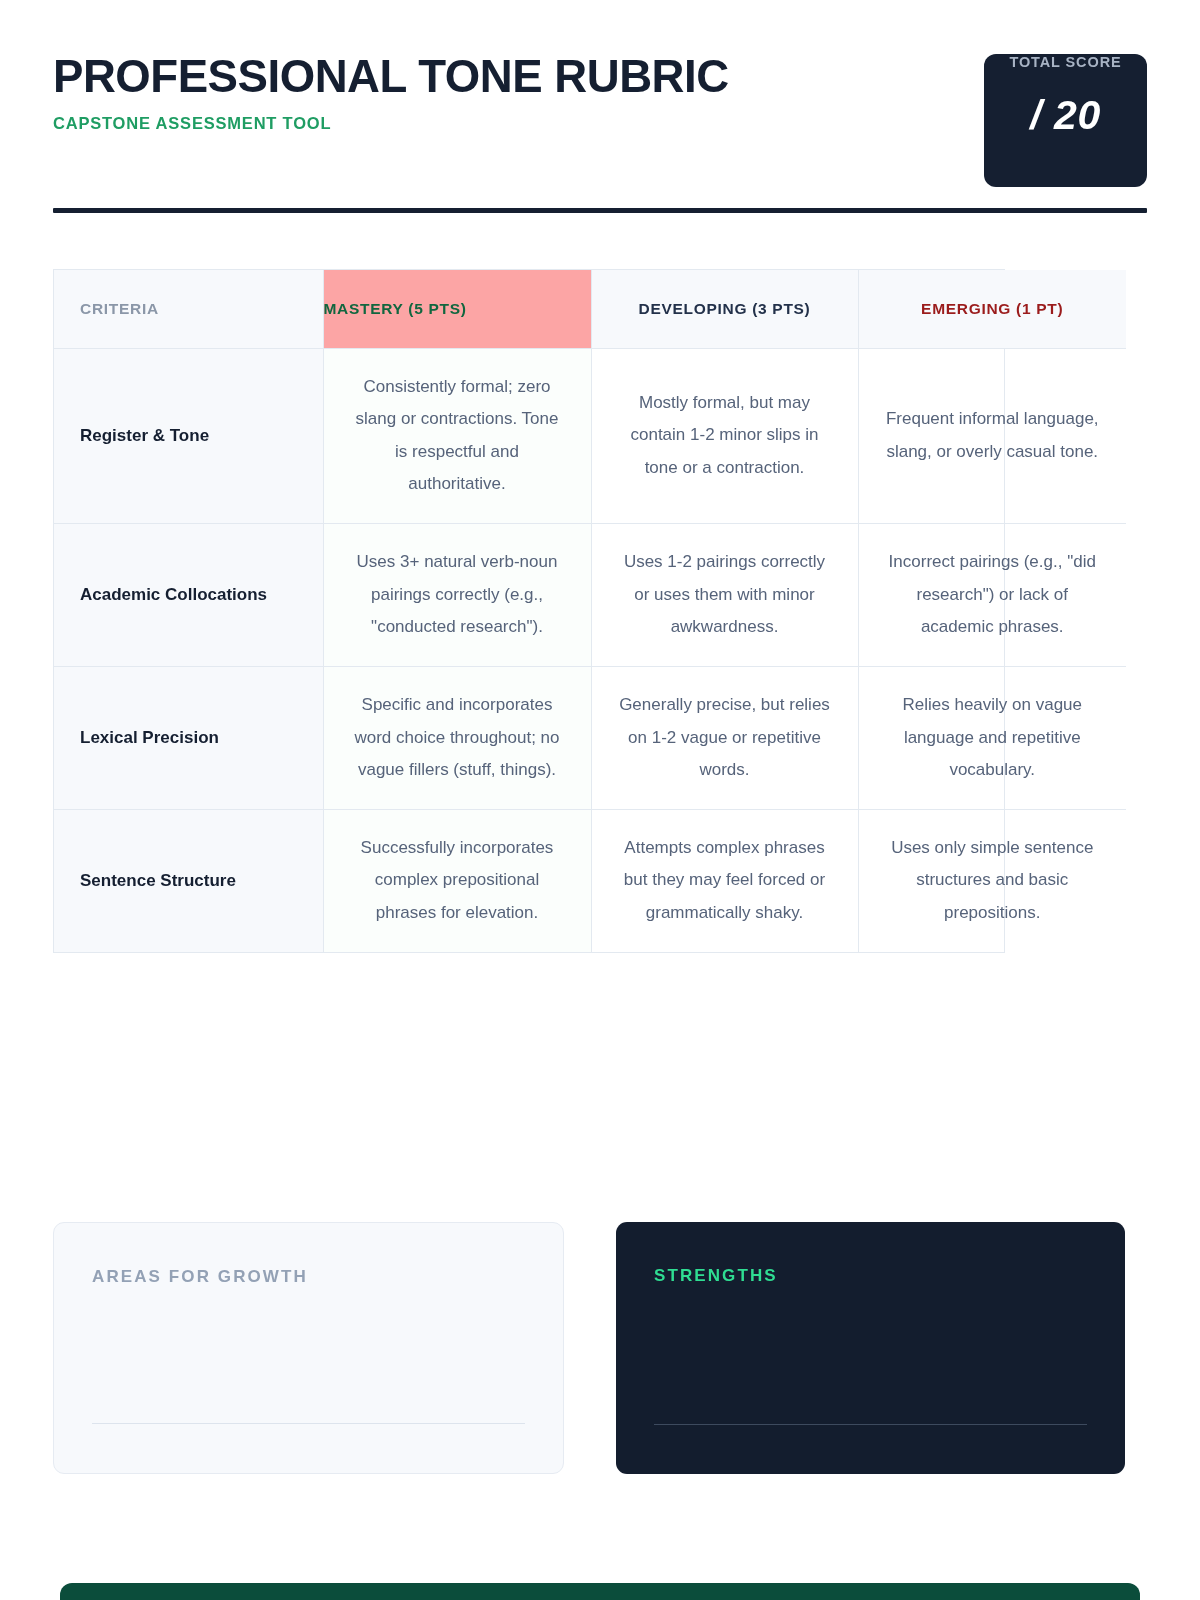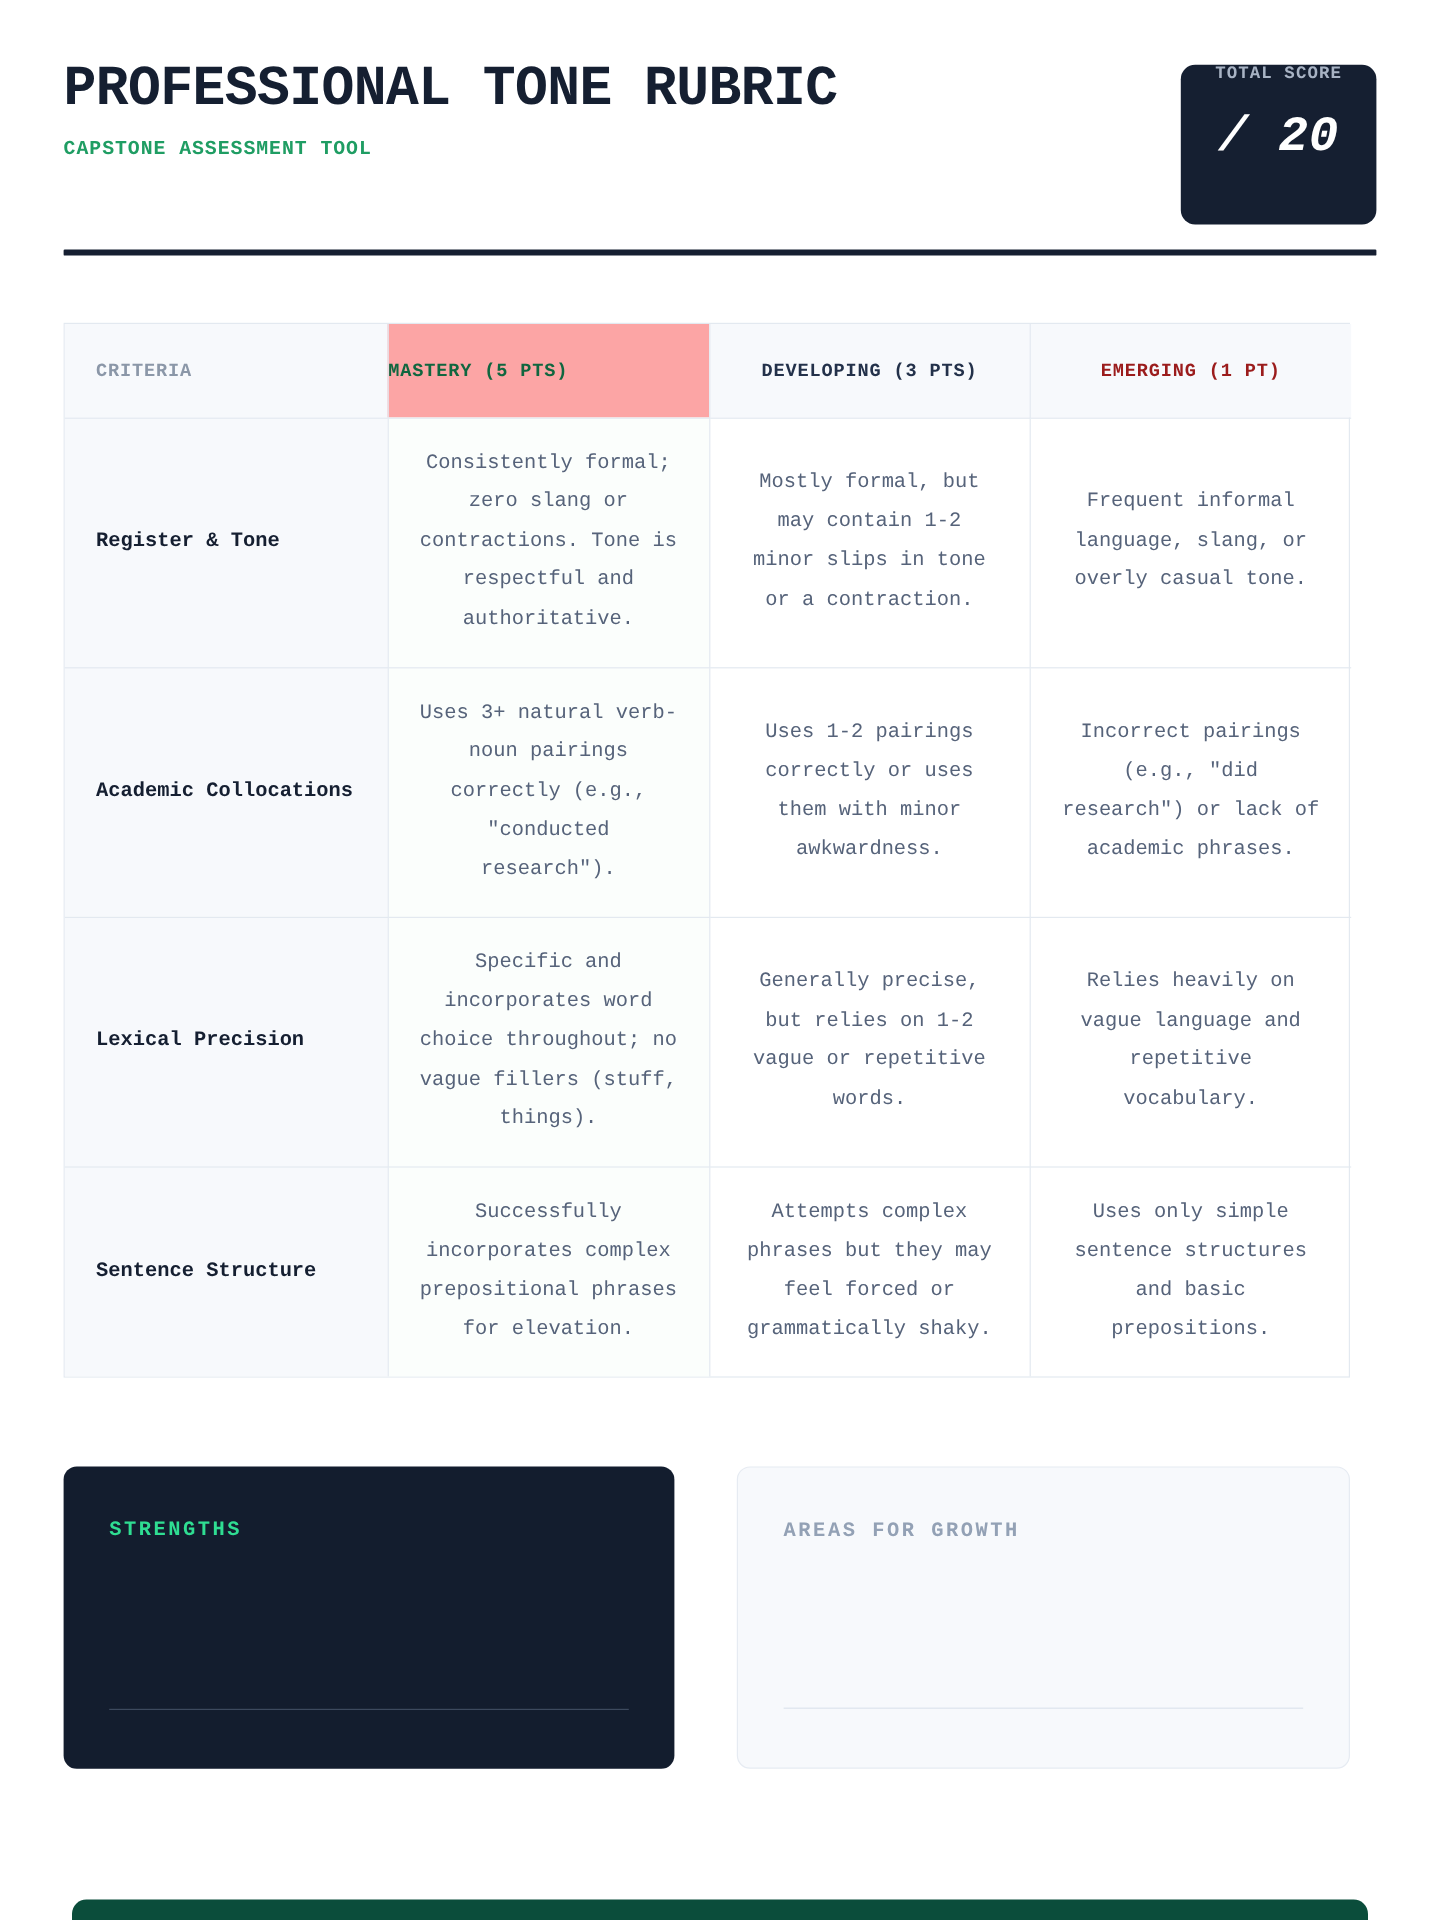--- a/index.html
+++ b/index.html
@@ -10,21 +10,20 @@
     background: #ffffff;
     font-family: "Liberation Sans", sans-serif;
     overflow: hidden;
   }
 
   .page {
     position: relative;
     width: 1200px;
     height: 1600px;
     background: #ffffff;
-    font-family: Liberation Mono, monospace;
   }
 
   
   .header {
     position: absolute;
     left: 53px;
     top: 46px;
     right: 53px;
     height: 148px;
     display: flex;
@@ -92,21 +91,21 @@
     height: 5px;
     background: #151f31;
     border-radius: 1px;
   }
 
   
   .rubric {
     position: absolute;
     left: 53px;
     top: 269px;
-    width: 1072px;
+    width: 952px;
     border: 1px solid #e3e9f0;
     border-collapse: collapse;
     table-layout: fixed;
   }
 
   .rubric table {
     width: 100%;
     border-collapse: collapse;
     table-layout: fixed;
   }
@@ -293,27 +292,27 @@
           <td class="cell-mastery">Successfully incorporates complex prepositional phrases for elevation.</td>
           <td class="cell-developing">Attempts complex phrases but they may feel forced or grammatically shaky.</td>
           <td class="cell-emerging">Uses only simple sentence structures and basic prepositions.</td>
         </tr>
       </tbody>
     </table>
   </div>
 
   <div class="panels">
 
+    <div class="panel panel-light">
+      <div class="panel-title">AREAS FOR GROWTH</div>
+      <div class="write-line"></div>
+    </div>
+
     <div class="panel panel-dark">
       <div class="panel-title">STRENGTHS</div>
       <div class="write-line"></div>
     </div>
 
-    <div class="panel panel-light">
-      <div class="panel-title">AREAS FOR GROWTH</div>
-      <div class="write-line"></div>
-    </div>
-
   </div>
 
   <div class="footer-bar"></div>
 
 </div>
 
 </body></html>

